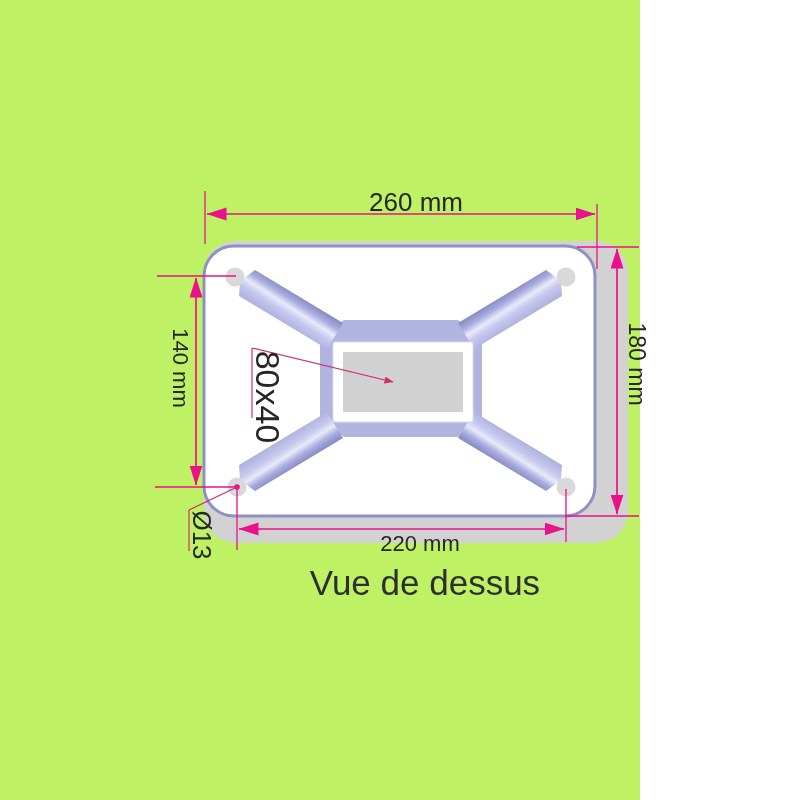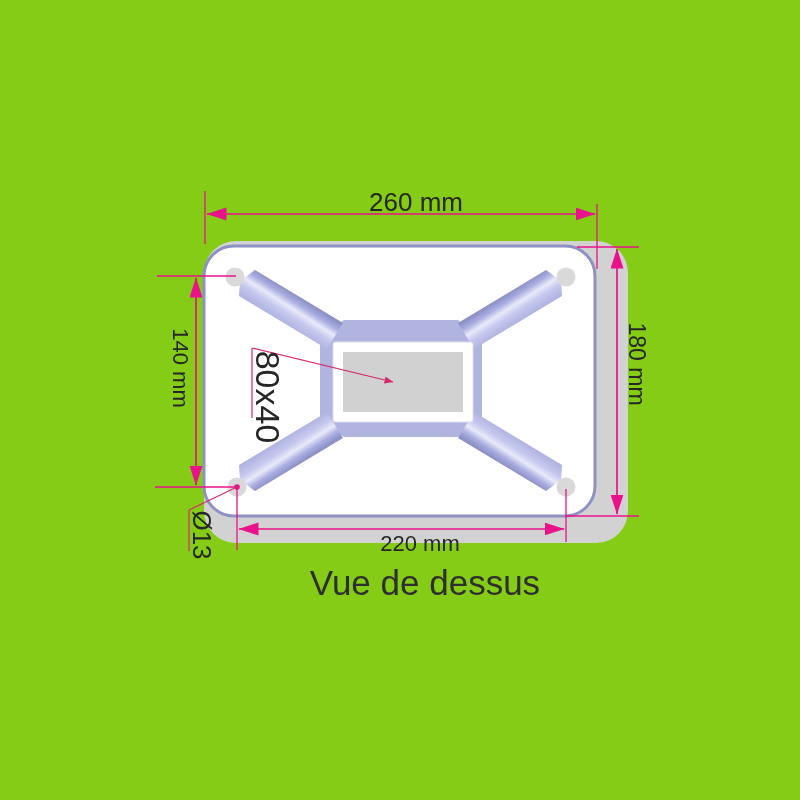--- a/index.html
+++ b/index.html
@@ -5,23 +5,23 @@
   html, body {
     margin: 0;
     padding: 0;
     background: #ffffff;
     width: 800px;
     height: 800px;
     overflow: hidden;
   }
   .stage {
     position: relative;
-    width: 800px;
+    width: 640px;
     height: 800px;
-    background: #84cc16;
+    background: #bef264;
   }
   svg text {
     font-family: "Liberation Sans", sans-serif;
     fill: #262626;
   }
   .dim-line {
     stroke: #e9128a;
     stroke-width: 1.7;
     fill: none;
   }

